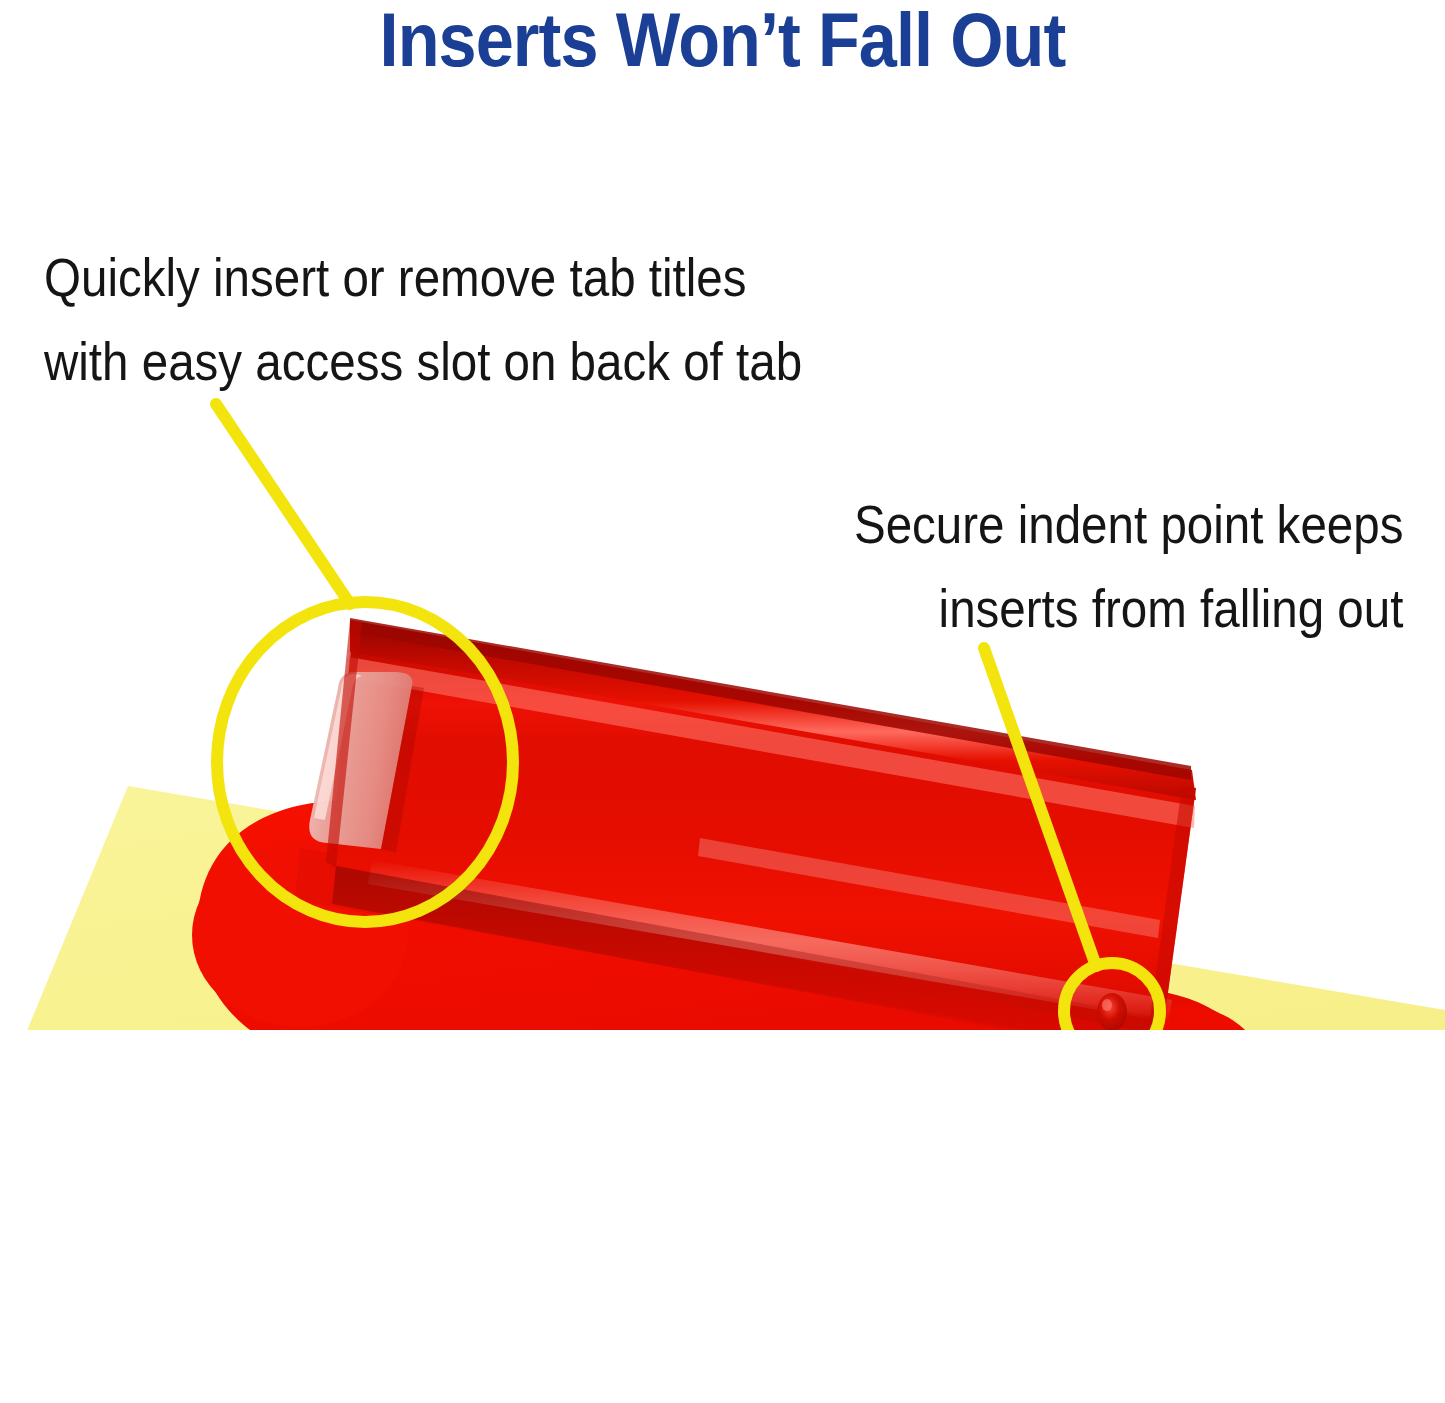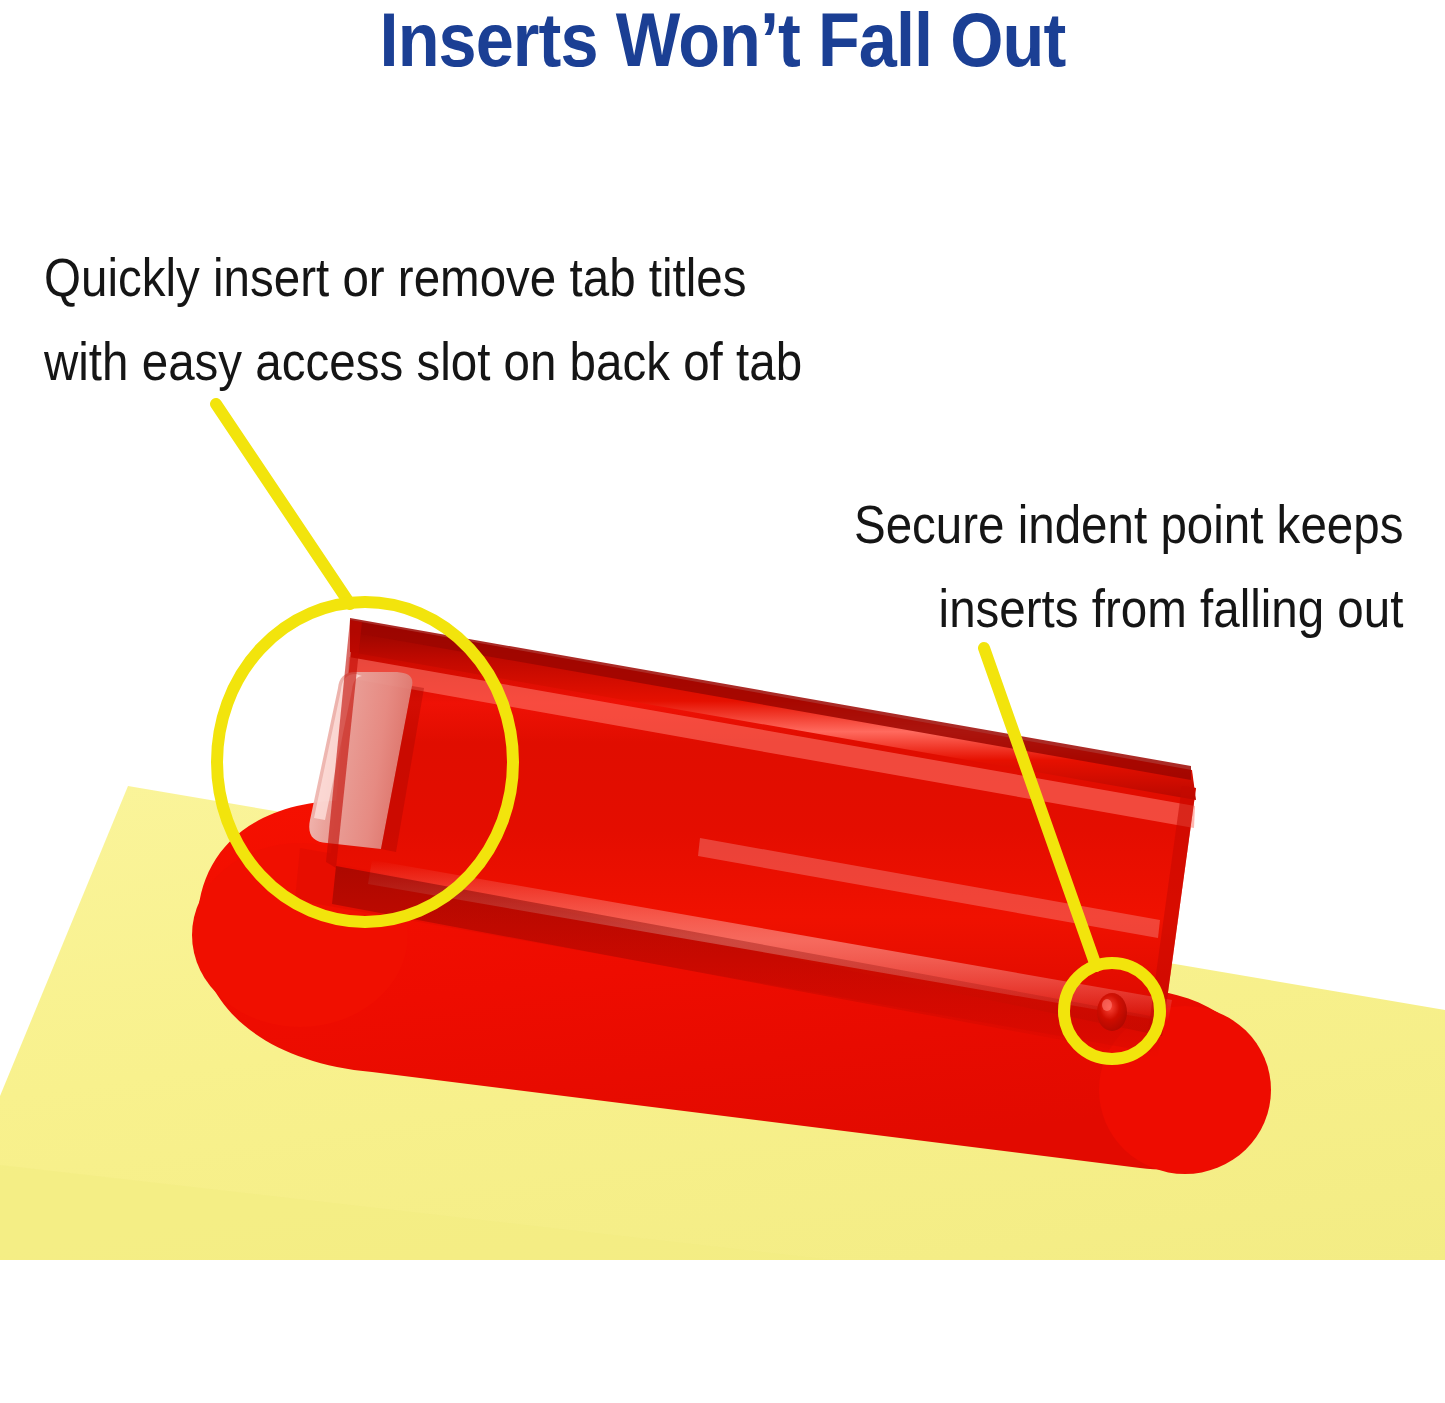--- a/index.html
+++ b/index.html
@@ -3,21 +3,21 @@
 <meta charset="utf-8">
 <style>
   html, body {
     margin: 0;
     padding: 0;
     background: #ffffff;
   }
   #page {
     position: relative;
     width: 1445px;
-    height: 1260px;
+    height: 1030px;
     background: #0ea5e9;
     overflow: hidden;
     font-family: "Liberation Sans", sans-serif;
   }
 
   
   #headline {
     position: absolute;
     left: 0;
     top: -4px;

